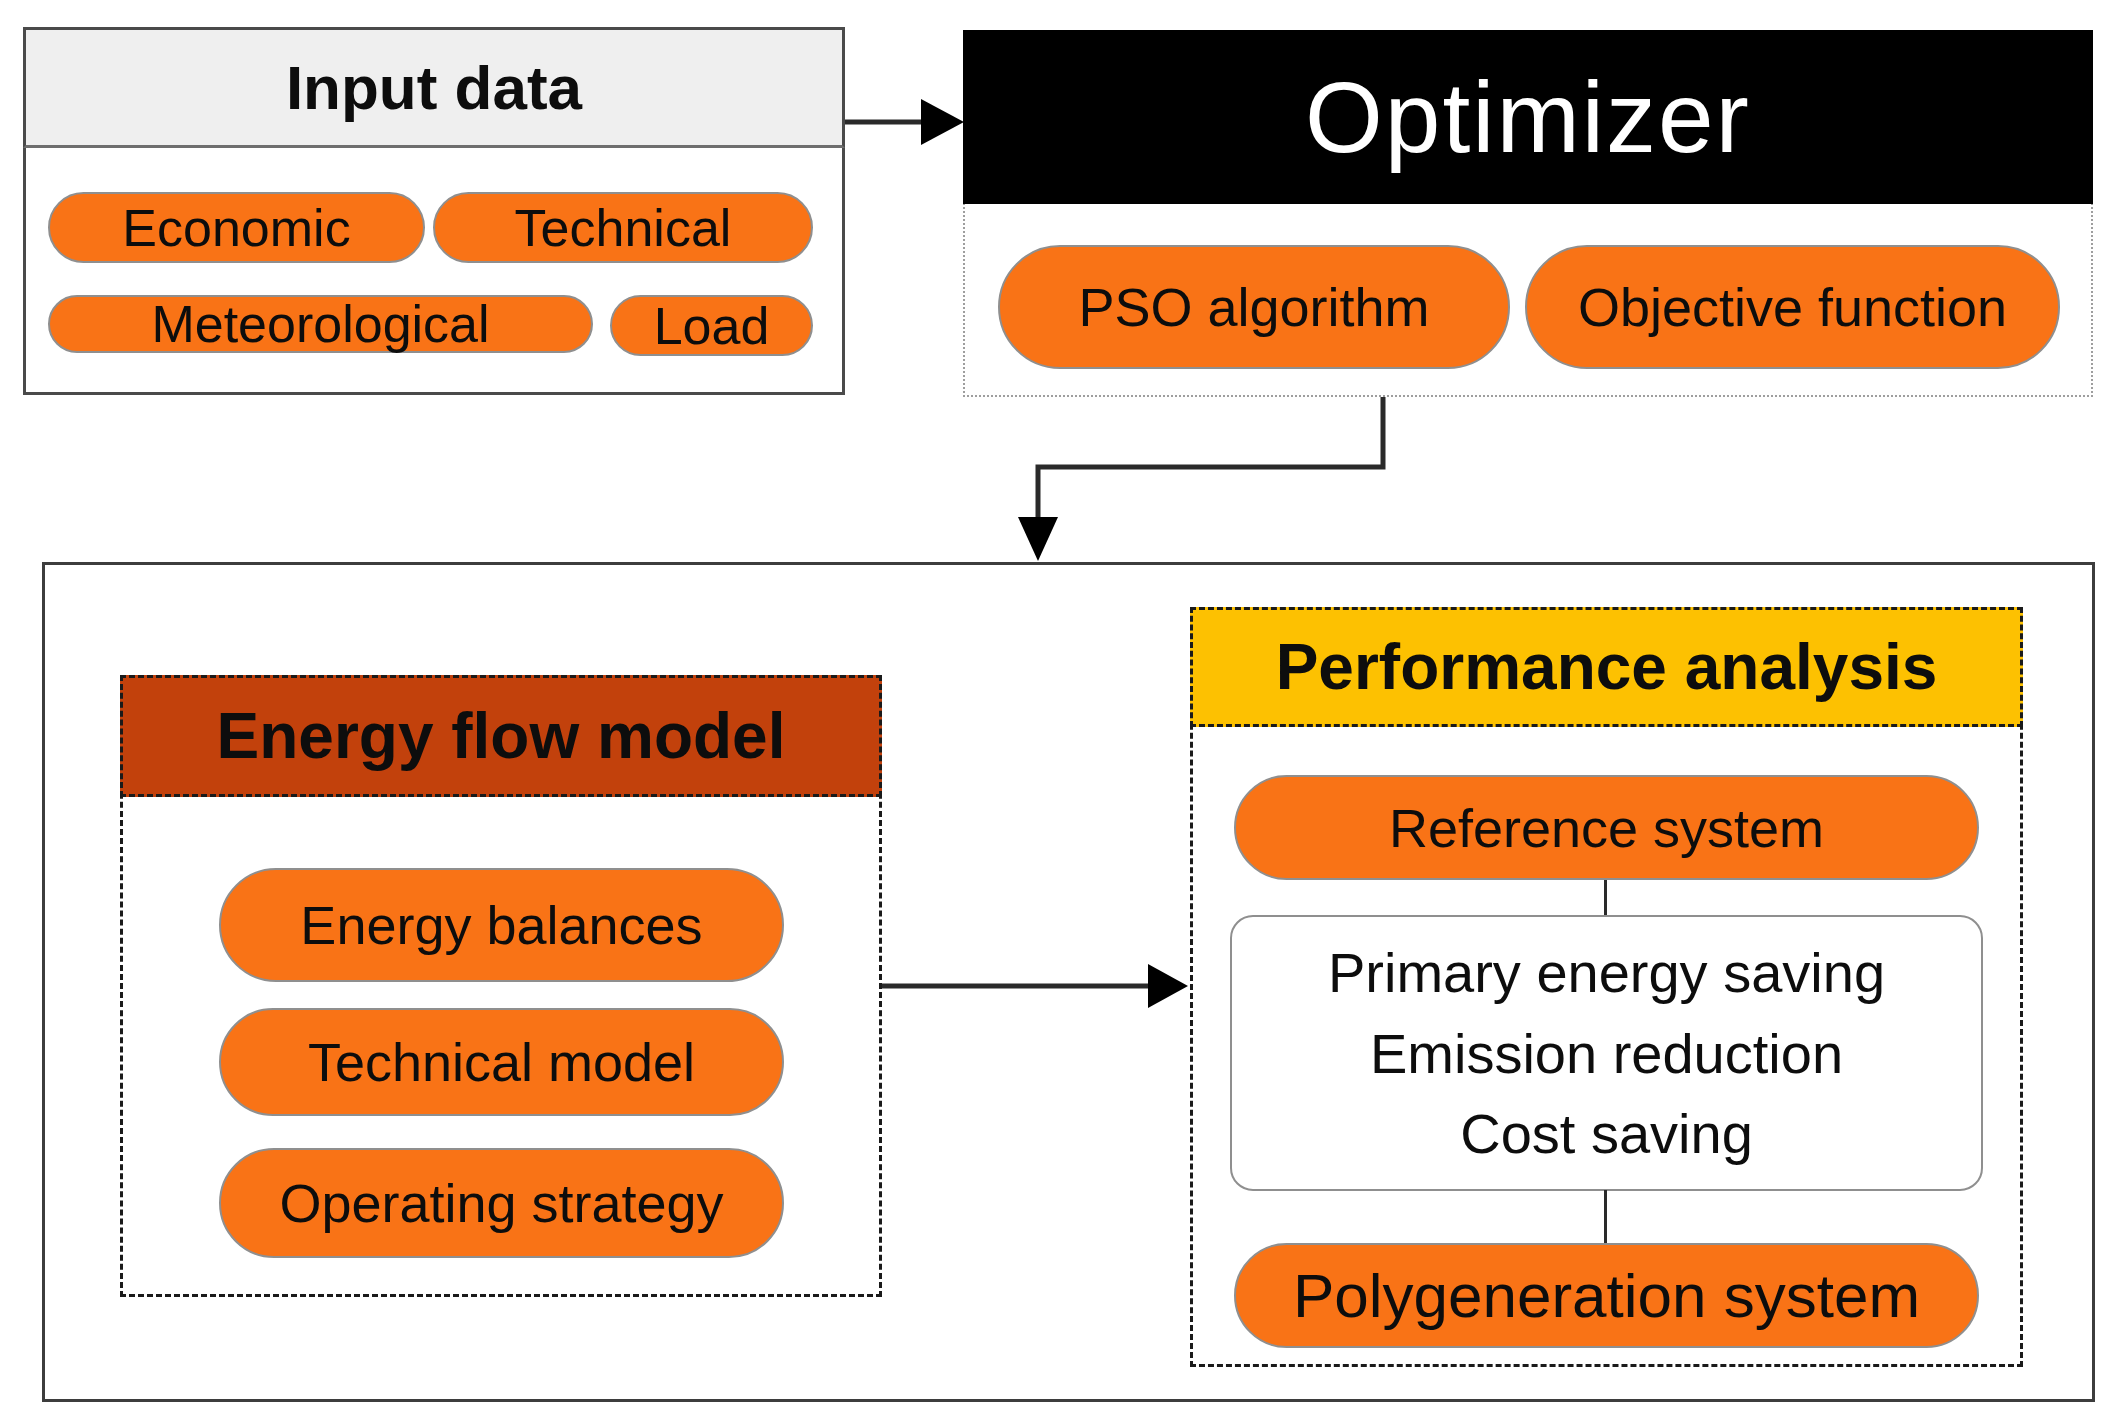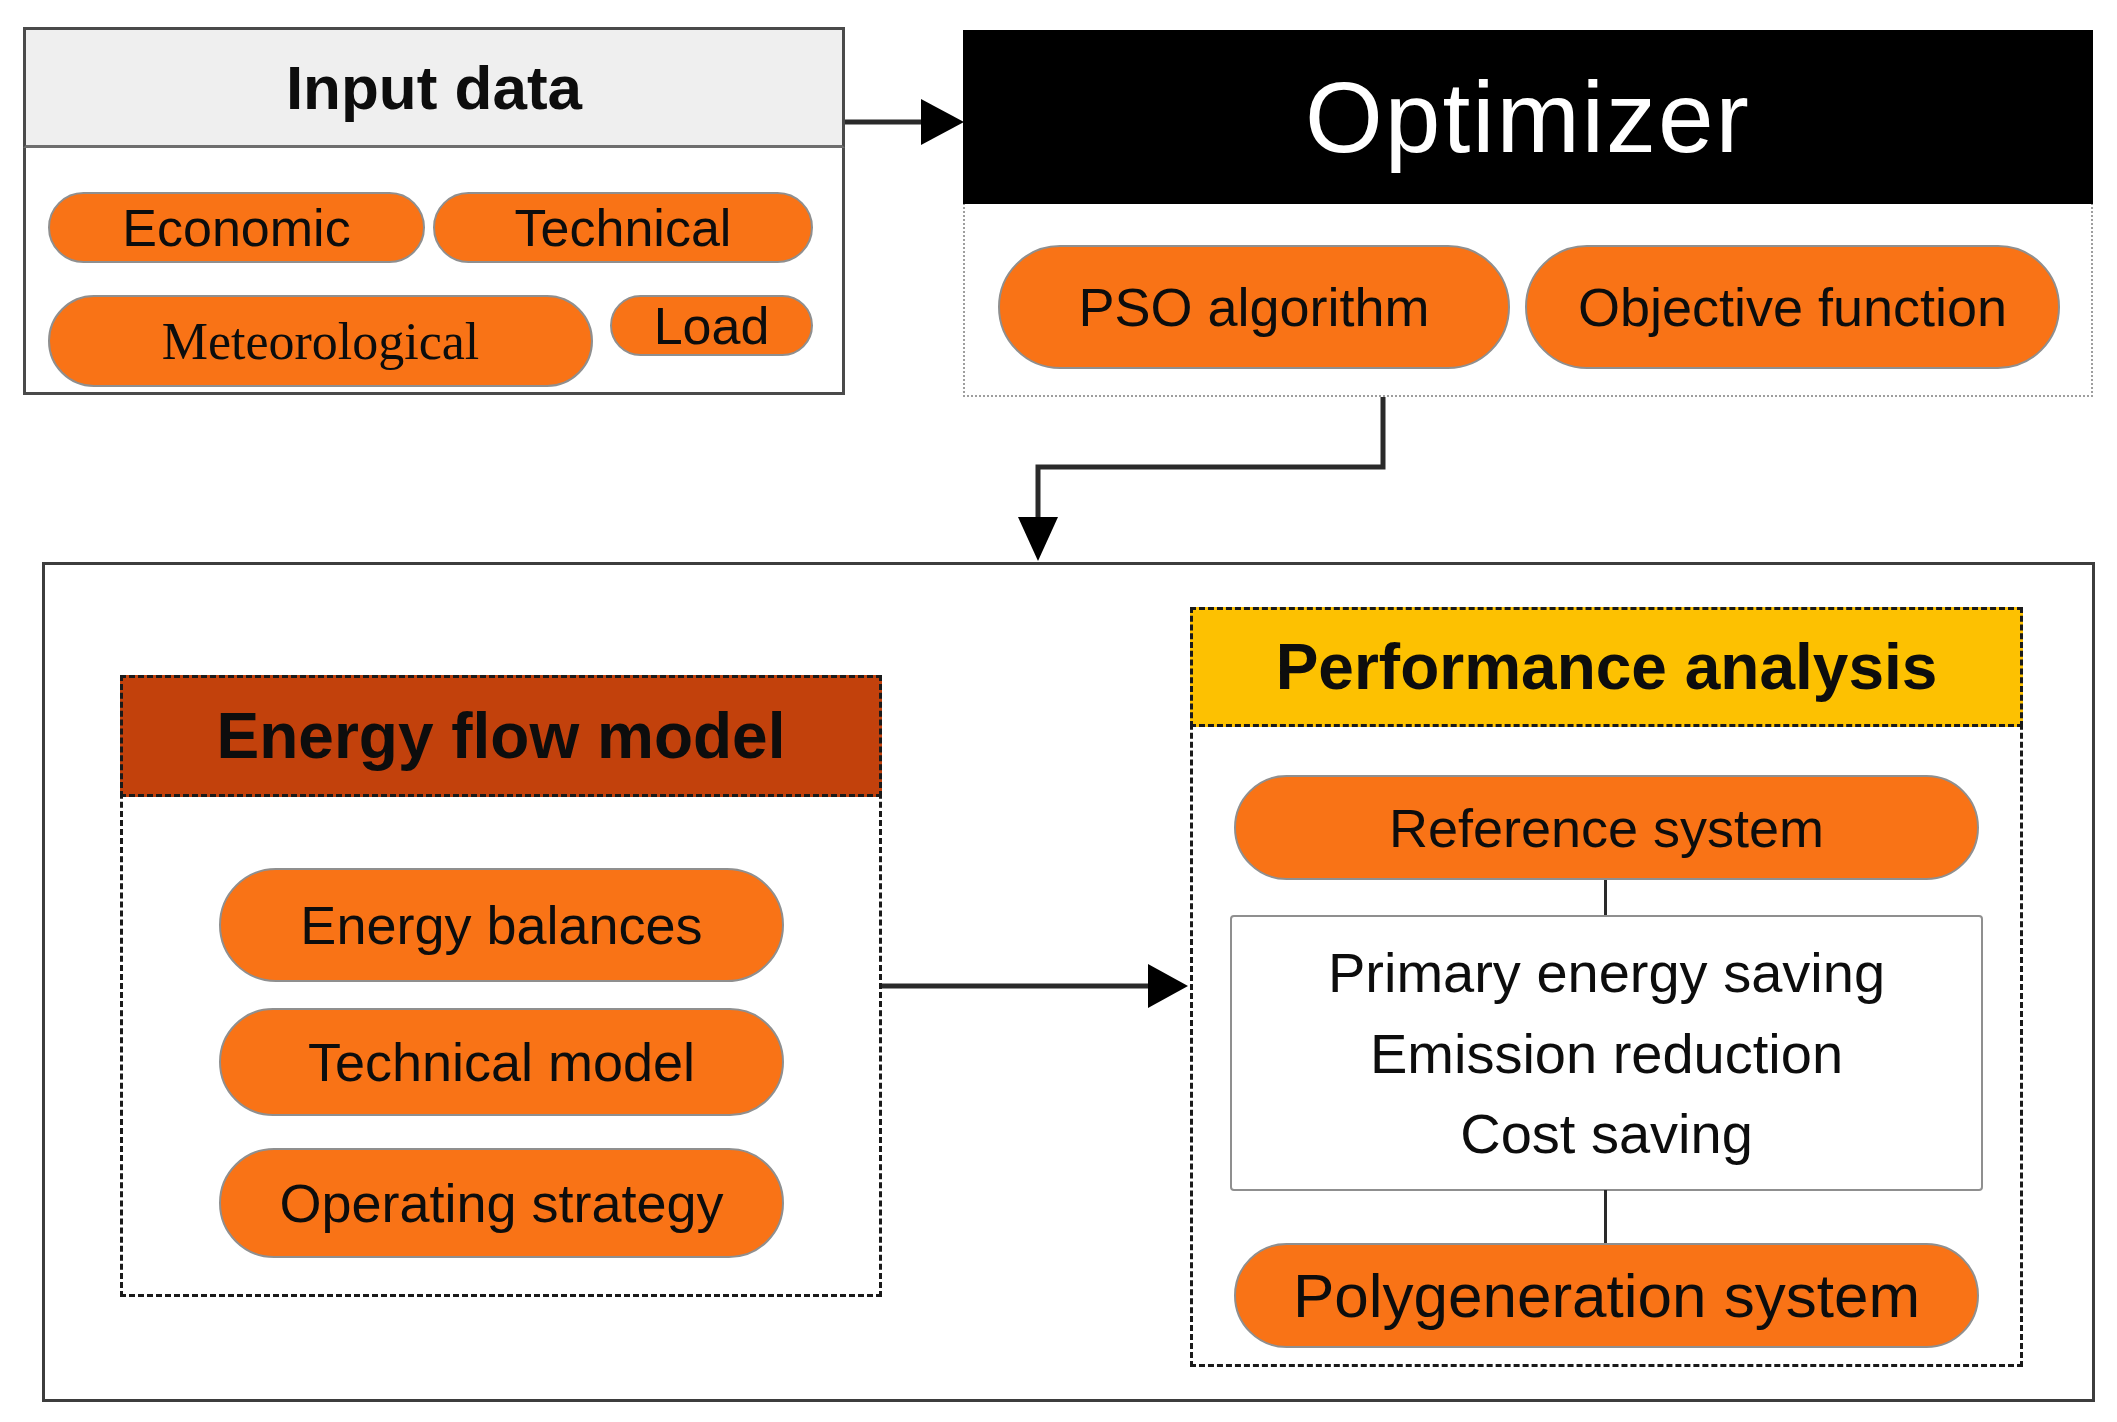--- a/index.html
+++ b/index.html
@@ -90,21 +90,21 @@
   .perf-header {
     left: 1190px; top: 607px; width: 833px; height: 120px;
     background: #fdc101;
     border: 3px dashed #1a1a1a;
     display: flex; align-items: center; justify-content: center;
     font-size: 64px; font-weight: bold;
   }
   .metrics-box {
     left: 1230px; top: 915px; width: 753px; height: 276px;
     border: 2px solid #8f8f8f;
-    border-radius: 4px;
+    border-radius: 23px;
     background: #ffffff;
     display: flex; flex-direction: column;
     align-items: center; justify-content: space-evenly;
     font-size: 56px;
     padding: 8px 0;
   }
   .metrics-box div { white-space: nowrap; }
   .tick {
     position: absolute;
     width: 3px;
@@ -121,21 +121,21 @@
 <body>
 
 <div class="canvas">
 
   <div class="abs input-box"></div>
   <div class="abs input-header">
     <span>Input data</span>
   </div>
   <div class="pill" style="left:48px; top:192px; width:377px; height:71px;">Economic</div>
   <div class="pill" style="left:433px; top:192px; width:380px; height:71px;">Technical</div>
-  <div class="pill" style="left:48px; top:295px; width:545px; height:92px;font-family:Liberation Serif, serif;">Meteorological</div>
+  <div class="pill" style="left:48px; top:295px; width:545px; height:58px;">Meteorological</div>
   <div class="pill" style="left:610px; top:295px; width:203px; height:61px;">Load</div>
 
   <div class="abs optimizer-box"></div>
   <div class="abs optimizer-header">
     <span>Optimizer</span>
   </div>
   <div class="pill optimizer-pill" style="left:998px; width:512px;">PSO algorithm</div>
   <div class="pill optimizer-pill" style="left:1525px; width:535px;">Objective function</div>
 
   <div class="abs system-container"></div>

